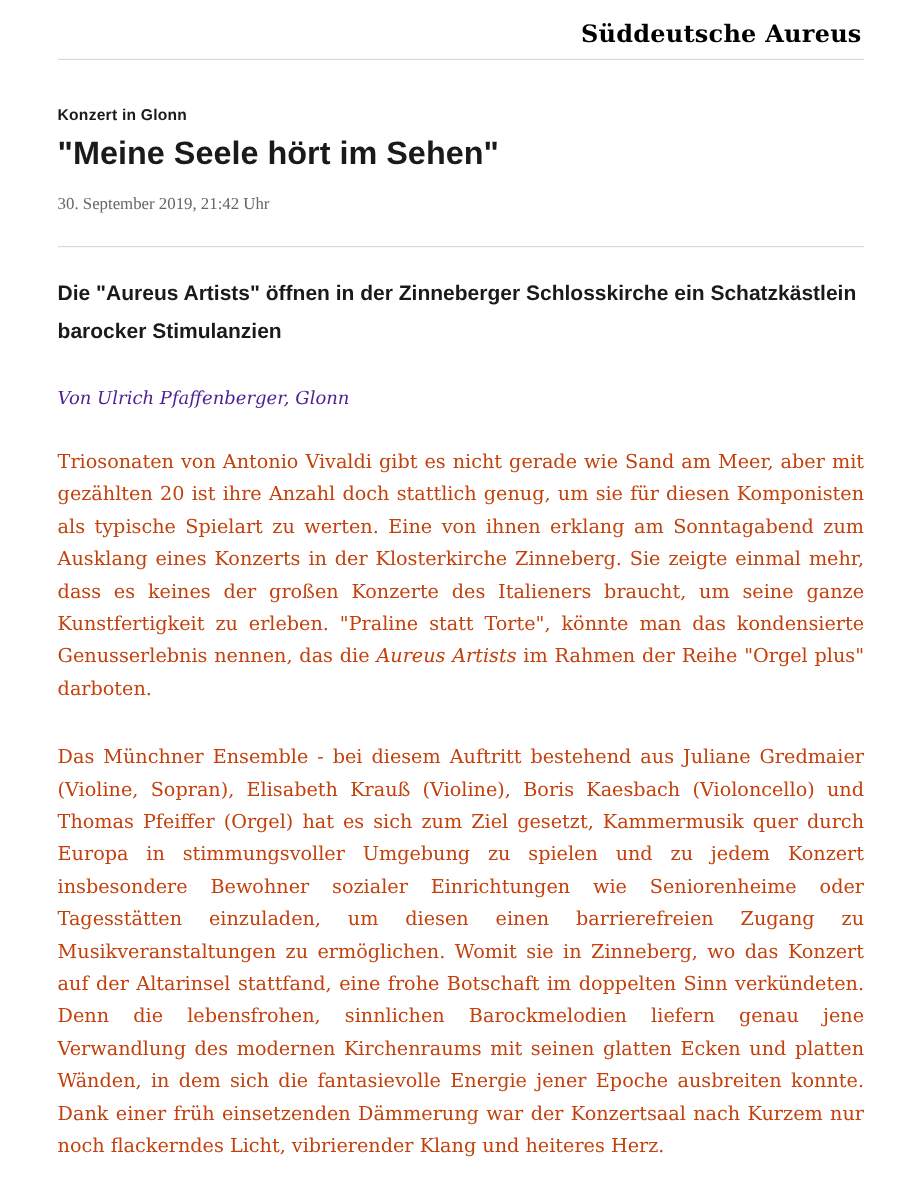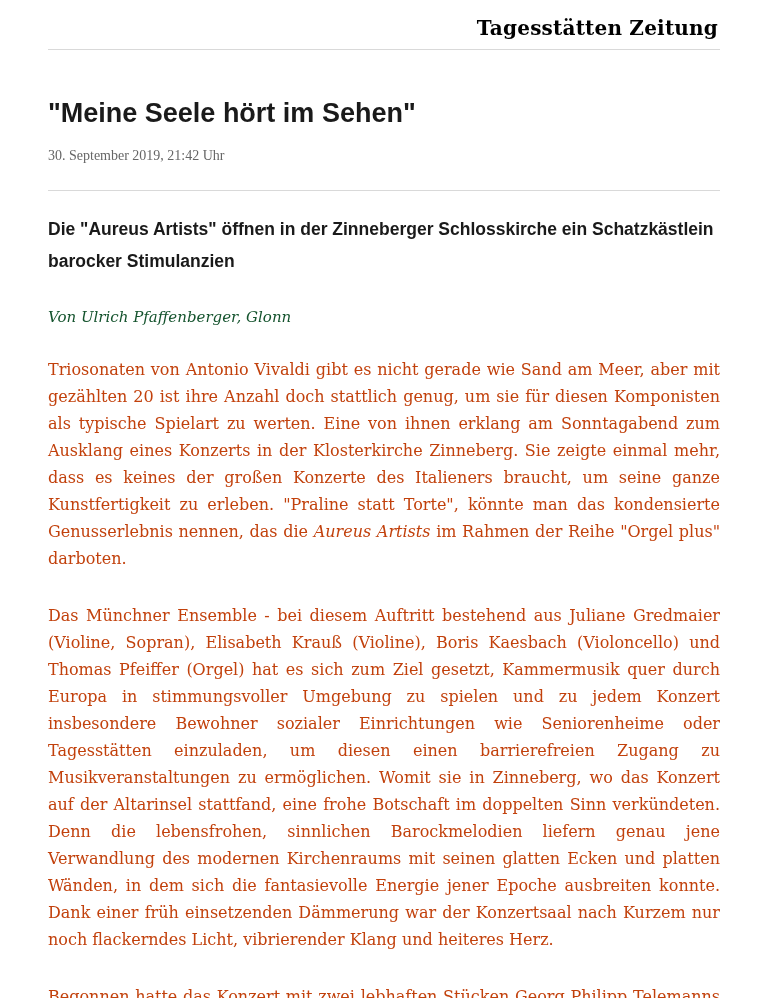--- a/index.html
+++ b/index.html
@@ -62,21 +62,21 @@
     font-size: 17.5px;
     font-weight: bold;
     line-height: 1.85;
     color: #1a1a1a;
     margin-top: 22px;
   }
   .byline {
     font-family: "DejaVu Serif", serif;
     font-style: italic;
     font-size: 15px;
-    color: #14532d;
+    color: #4c1d95;
     margin-top: 30px;
   }
   .body-paragraph {
     font-family: "DejaVu Serif", serif;
     font-size: 16px;
     line-height: 27px;
     color: #c2410c;
     text-align: justify;
     hyphens: auto;
     -webkit-hyphens: auto;
@@ -84,27 +84,28 @@
   }
   .body-paragraph:first-of-type { margin-top: 34px; }
   .ensemble { font-style: italic; }
 </style>
 </head>
 <body>
 
 <div class="page">
 
   <header class="masthead">
-    <div class="logo">Tagesstätten Zeitung</div>
+    <div class="logo">Süddeutsche Aureus</div>
   </header>
 
   <hr class="rule masthead-rule">
 
   <main class="article">
 
+    <div class="kicker">Konzert in Glonn</div>
 
     <h1 class="headline">"Meine Seele hört im Sehen"</h1>
 
     <div class="datetime">30. September 2019, 21:42 Uhr</div>
 
     <hr class="rule headline-rule">
 
     <h2 class="subheadline">Die "Aureus Artists" öffnen in der Zinneberger Schlosskirche ein Schatzkästlein barocker Stimulanzien</h2>
 
     <p class="byline">Von Ulrich Pfaffenberger, Glonn</p>

